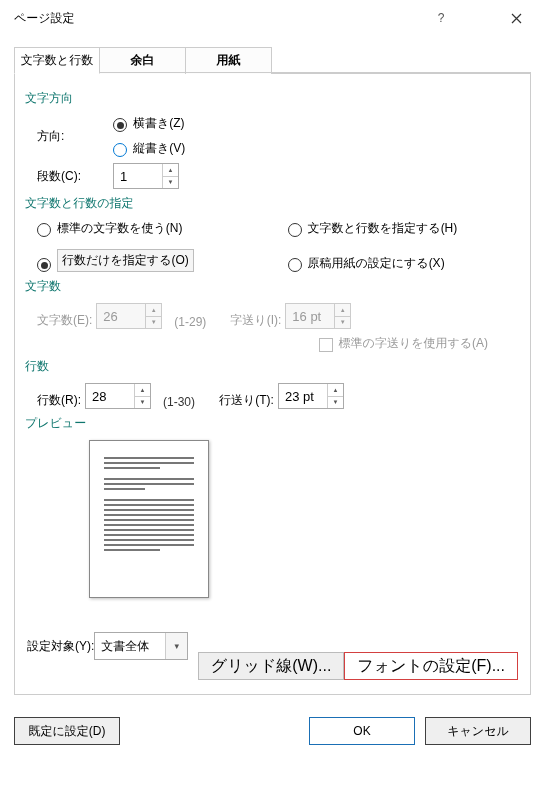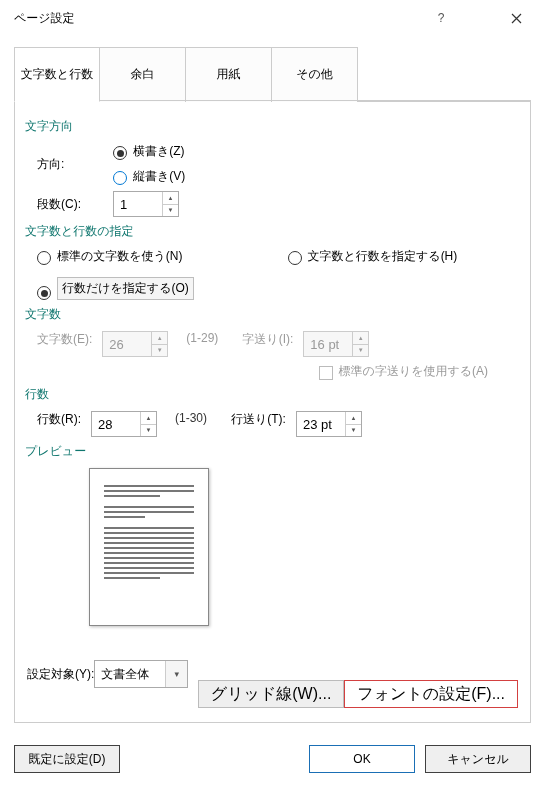--- a/index.html
+++ b/index.html
@@ -26,31 +26,31 @@
     width: 42px; height: 28px;
     display: flex; align-items: center; justify-content: center;
     color: #555;
   }
   .tabs {
     display: flex;
     margin: 10px 14px 0 14px;
     position: relative;
   }
   .tab {
-    padding: 18px 0;
+    padding: 4px 0;
     width: 86px;
     text-align: center;
     border: 1px solid #ccc;
     border-bottom: none;
     background: #fff;
     position: relative;
     top: 1px;
     cursor: pointer;
   }
-  .tab:not(:first-child){border-left:none;}
+  .tab:not(:first-child){border-left:none;font-weight:bold;}
   .tab.active {
     background: #fff;
     z-index: 2;
     border-bottom: 1px solid #fff;
   }
   .tab:not(.active){
     background:#fcfcfc;
   }
   .tabline {
     position: absolute;
@@ -121,21 +121,21 @@
   .disabled, .disabled * { color:#9a9a9a !important; }
   .range-hint { margin-left:8px; color:#333; }
   .check .box {
     width:14px; height:14px; border:1px solid #888; background:#fff;
   }
   .check.disabled .box { border-color:#bbb; }
   .section-row {
     display:flex; align-items:center; gap:24px;
     padding-left:10px; margin:6px 0;
   }
-  .pair { display:flex; align-items:flex-start; gap:10px; }
+  .pair { display:flex; align-items:flex-end; gap:4px; }
   .preview-box {
     width: 120px; height: 158px;
     border: 1px solid #888;
     box-shadow: 1px 1px 3px rgba(0,0,0,0.25);
     background: #fff;
     padding: 16px 14px;
     margin-left: 62px;
     margin-top:4px;
   }
   .prev-line { height:2px; margin-bottom:3px; background:#777; }
@@ -187,21 +187,20 @@
     <svg width="11" height="11" viewBox="0 0 11 11">
         <path d="M1 1 L10 10 M10 1 L1 10" stroke="#333" stroke-width="1.2"></path>
       </svg>
   </div>
 </div>
 
 <div class="tabs">
   <div class="tab active">文字数と行数</div>
   <div class="tab">余白</div>
   <div class="tab">用紙</div>
-  <div class="tab">その他</div>
   <div class="tabline"></div>
 </div>
 
 <div class="panel">
 
   <div class="group-title">文字方向</div>
   <div class="row">
     <div class="label">方向:</div>
     <div class="radio-col">
       <label class="radio selected">
@@ -232,20 +231,24 @@
       <span>標準の文字数を使う(N)</span>
     </label>
     <label class="radio">
       <span class="dot"></span>
       <span>文字数と行数を指定する(H)</span>
     </label>
     <label class="radio selected">
       <span class="dot"></span>
       <span class="highlight">行数だけを指定する(O)</span>
     </label>
+    <label class="radio">
+      <span class="dot"></span>
+      <span>原稿用紙の設定にする(X)</span>
+    </label>
   </div>
 
   <div class="group-title">文字数</div>
   <div class="section-row disabled">
     <div class="pair">
       <span>文字数(E):</span>
       <div class="spin disabled">
         <input disabled="" value="26" style="">
         <div class="arrows">
             <span>▲</span>

